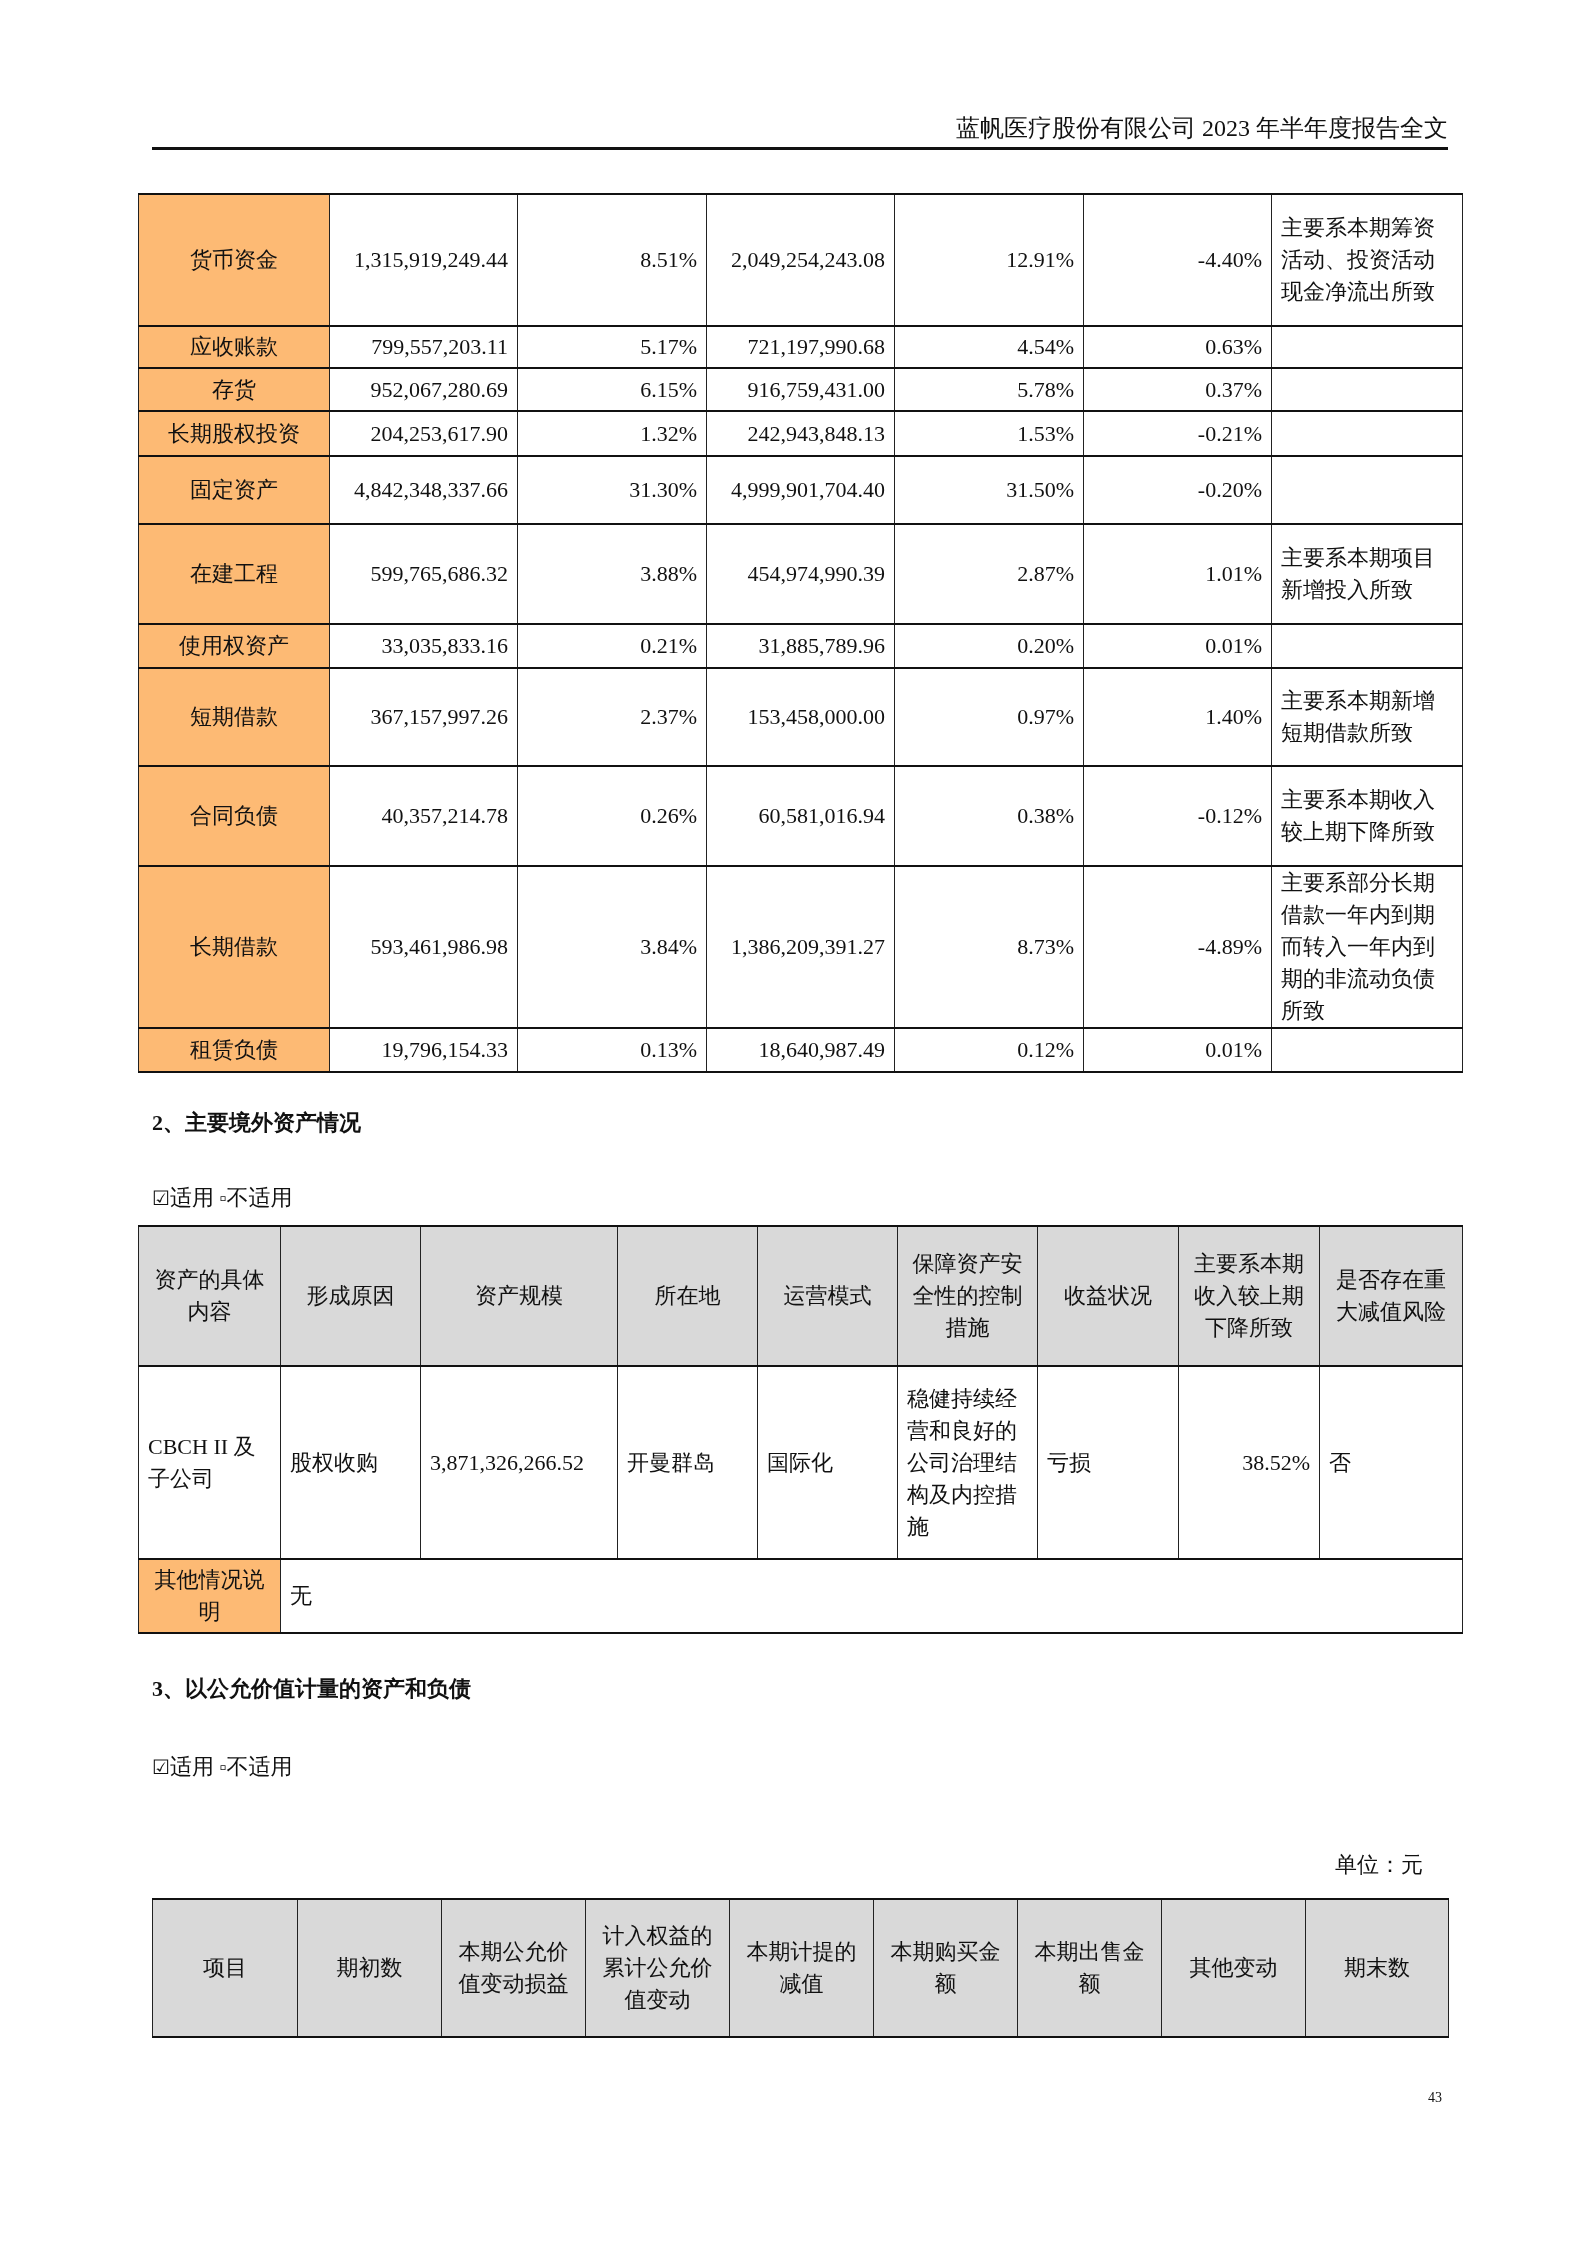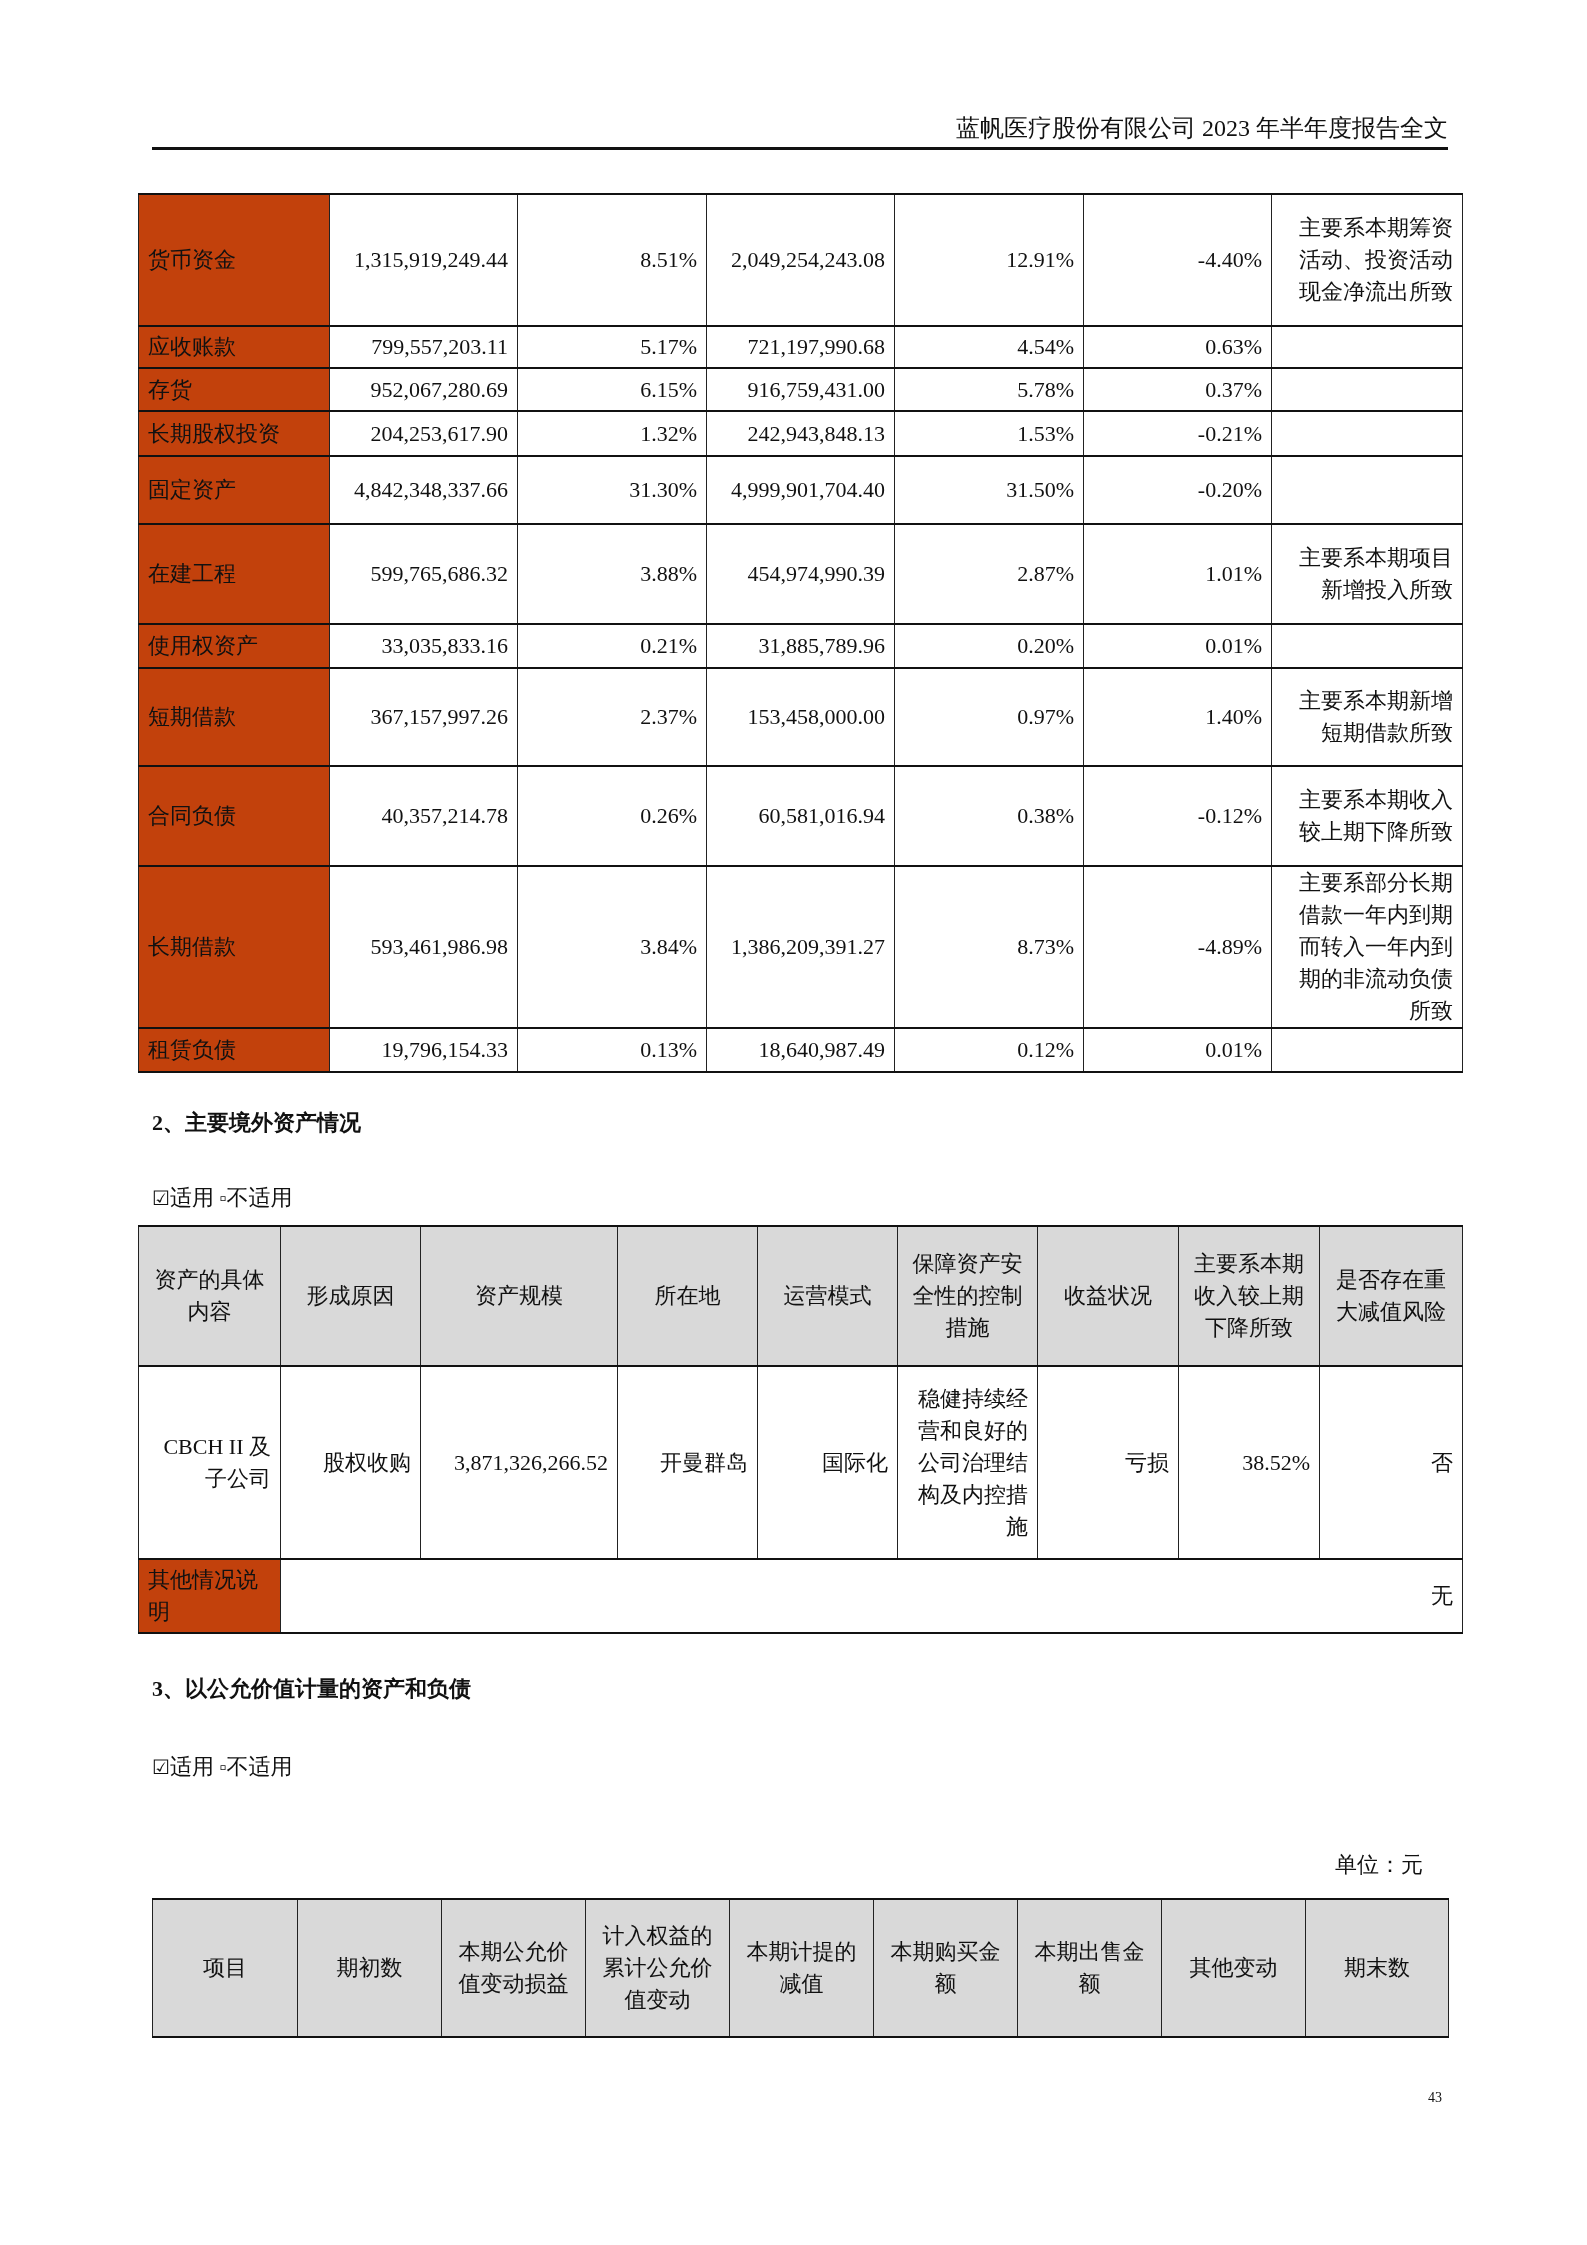--- a/index.html
+++ b/index.html
@@ -2,23 +2,23 @@
 <html><head>
 <meta charset="utf-8">
 <style>
   html,body{margin:0;padding:0;background:#fff;}
   body{width:1587px;height:2245px;position:relative;font-family:"Liberation Serif","DejaVu Serif",serif;color:#111;overflow:hidden;}
   .abs{position:absolute;}
   .hdr-title{right:139px;top:112px;font-size:24px;white-space:nowrap;}
   .hdr-line{left:152px;top:147px;width:1296px;height:3px;background:#111;}
   table{border-collapse:collapse;table-layout:fixed;position:absolute;}
   td{border:1px solid #222;font-size:22px;line-height:32px;padding:0 9px;vertical-align:middle;word-break:break-all;}
-  .lbl{background:#c2410c;text-align:left;}
+  .lbl{background:#fdba74;text-align:center;}
   .num{text-align:right;}
-  .note{text-align:right;font-family:Liberation Serif, serif;}
+  .note{text-align:left;font-family:Liberation Serif, serif;}
   .hd{background:#d9d9d9;text-align:center;}
   .t1{left:138px;top:193px;width:1324px;}
   .t1 tr.thick td{border-top:2px solid #111;}
   .t2{left:138px;top:1225px;width:1324px;}
   .t3{left:152px;top:1898px;width:1296px;}
   .heading{font-size:22px;font-weight:bold;}
   .chk{font-size:22px;}
   .box{display:inline-block;font-size:20px;}
   .pageno{font-size:14px;}
 </style>

